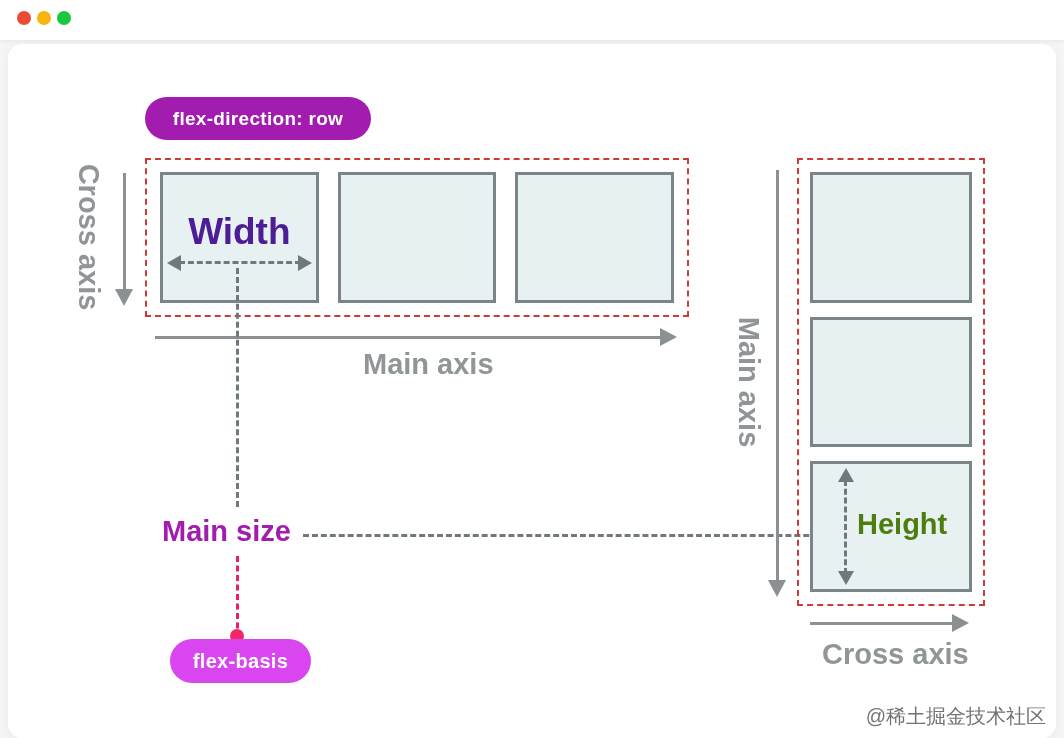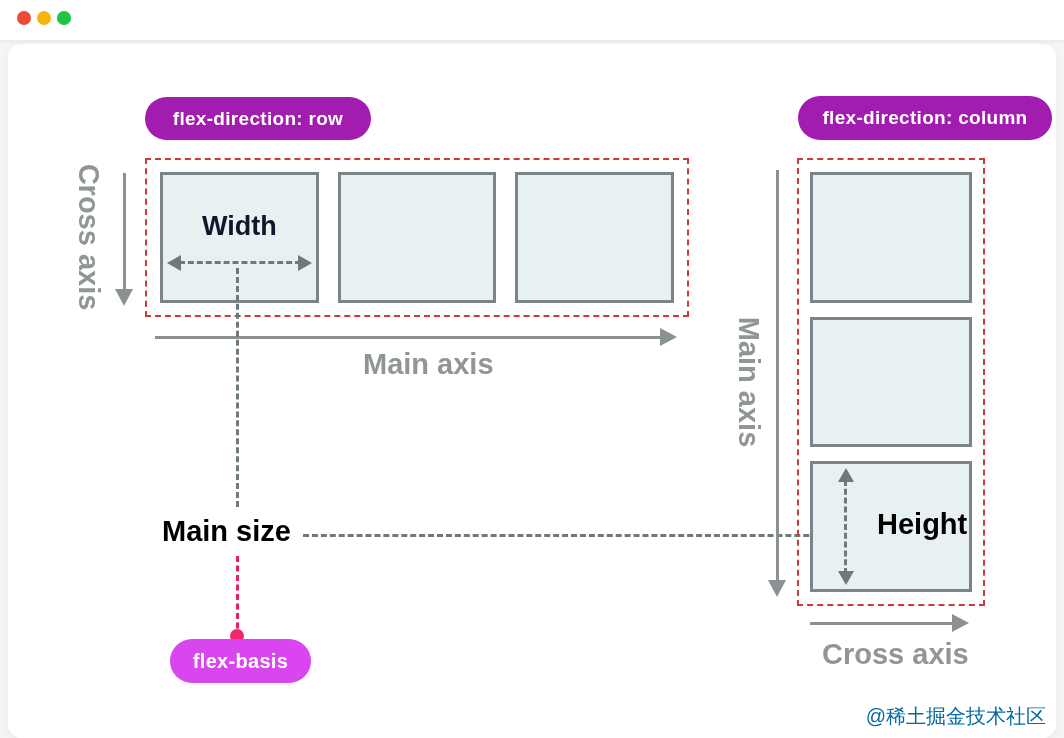--- a/index.html
+++ b/index.html
@@ -22,21 +22,21 @@
     color:#fff;font-weight:bold;font-size:19px;letter-spacing:.3px;border-radius:22px;z-index:3;}
   .badge.sage{background:#a21caf;}
   .badge.pink{background:#d946ef;}
   .badge-row{left:145px;top:97px;width:226px;height:43px;}
   .badge-col{left:798px;top:96px;width:254px;height:44px;}
   .badge-basis{left:170px;top:639px;width:141px;height:44px;font-size:20px;}
   .badge-bump{position:absolute;left:230px;top:629px;width:14px;height:14px;border-radius:50%;
     background:#f0286a;z-index:2;}
 
   
-  .lbl{position:absolute;color:#000000;font-weight:bold;white-space:nowrap;z-index:2;}
+  .lbl{position:absolute;color:#a21caf;font-weight:bold;white-space:nowrap;z-index:2;}
   .vtext{transform:translate(-50%,-50%) rotate(90deg);transform-origin:center;}
 
   
   .line-h{position:absolute;height:3px;background:#8b9193;z-index:1;}
   .line-v{position:absolute;width:3px;background:#8b9193;z-index:1;}
   .tri{position:absolute;width:0;height:0;z-index:1;}
   .tri.right{border-top:9px solid transparent;border-bottom:9px solid transparent;border-left:17px solid #8b9193;}
   .tri.down{border-left:9px solid transparent;border-right:9px solid transparent;border-top:17px solid #8b9193;}
 
   
@@ -50,28 +50,28 @@
   .tri-s.down{border-left:8px solid transparent;border-right:8px solid transparent;border-top:14px solid #6f797d;}
 
   
   .flex-wrap{position:absolute;border:2px dashed #cf3936;z-index:1;}
   .wrap-row{left:145px;top:158px;width:544px;height:159px;display:flex;gap:19px;padding:12px 13px;box-sizing:border-box;}
   .wrap-col{left:797px;top:158px;width:188px;height:448px;display:flex;flex-direction:column;gap:14px;padding:12px 11px;box-sizing:border-box;}
   .fbox{background:#e7f1f2;border:3px solid #7b8589;box-sizing:border-box;position:relative;}
   .wrap-row .fbox{flex:1;}
   .wrap-col .fbox{width:100%;flex:1;}
 
-  .width-label{left:50%;top:36px;transform:translateX(-50%);font-size:27px;position:absolute;
-    color:#0f172a;font-weight:bold;white-space:nowrap;}
-  .height-label{left:44px;top:44px;font-size:29px;position:absolute;color:#000000;font-weight:bold;margin-left:20px;}
+  .width-label{left:50%;top:36px;transform:translateX(-50%);font-size:37px;position:absolute;
+    color:#4c1d95;font-weight:bold;white-space:nowrap;}
+  .height-label{left:44px;top:44px;font-size:29px;position:absolute;color:#4d7c0f;font-weight:bold;}
 
   .axis-label{font-size:29px;color:#909697;}
   .main-size{left:162px;top:515px;font-size:29px;}
 
-  .watermark{position:absolute;right:18px;bottom:8px;color:#0369a1;font-size:20px;
+  .watermark{position:absolute;right:18px;bottom:8px;color:#737373;font-size:20px;
     font-weight:normal;z-index:2;margin-left:12px;}
 </style>
 </head>
 <body>
 
 <div class="stage">
 
   <div class="titlebar">
     <div class="lights">
       <div class="light red"></div>
@@ -106,21 +106,20 @@
   <div class="dash-v" style="left:236px;top:268px;height:239px;"></div>
 
   <div class="lbl main-size">Main size</div>
 
   <div class="dash-h" style="left:303px;top:534px;width:542px;"></div>
 
   <div class="dash-v pink" style="left:236px;top:556px;height:82px;"></div>
   <div class="badge-bump"></div>
   <div class="badge pink badge-basis">flex-basis</div>
 
-  <div class="badge sage badge-col">flex-direction: column</div>
 
   <div class="lbl vtext axis-label" style="left:748px;top:382px;">Main axis</div>
   <div class="line-v" style="left:776px;top:170px;height:412px;"></div>
   <div class="tri down" style="left:768px;top:580px;"></div>
 
   <div class="flex-wrap wrap-col">
     <div class="fbox"></div>
     <div class="fbox"></div>
     <div class="fbox">
       <div class="height-label">Height</div>

